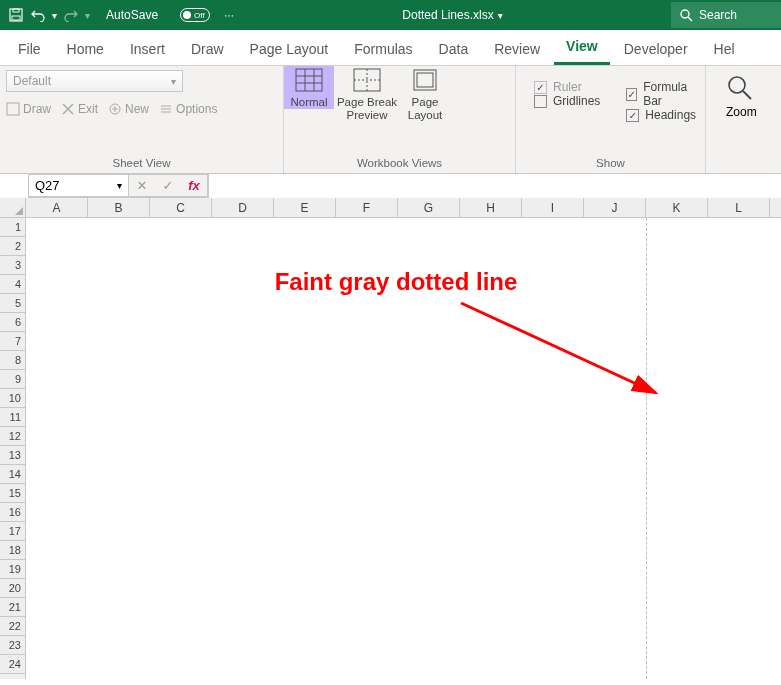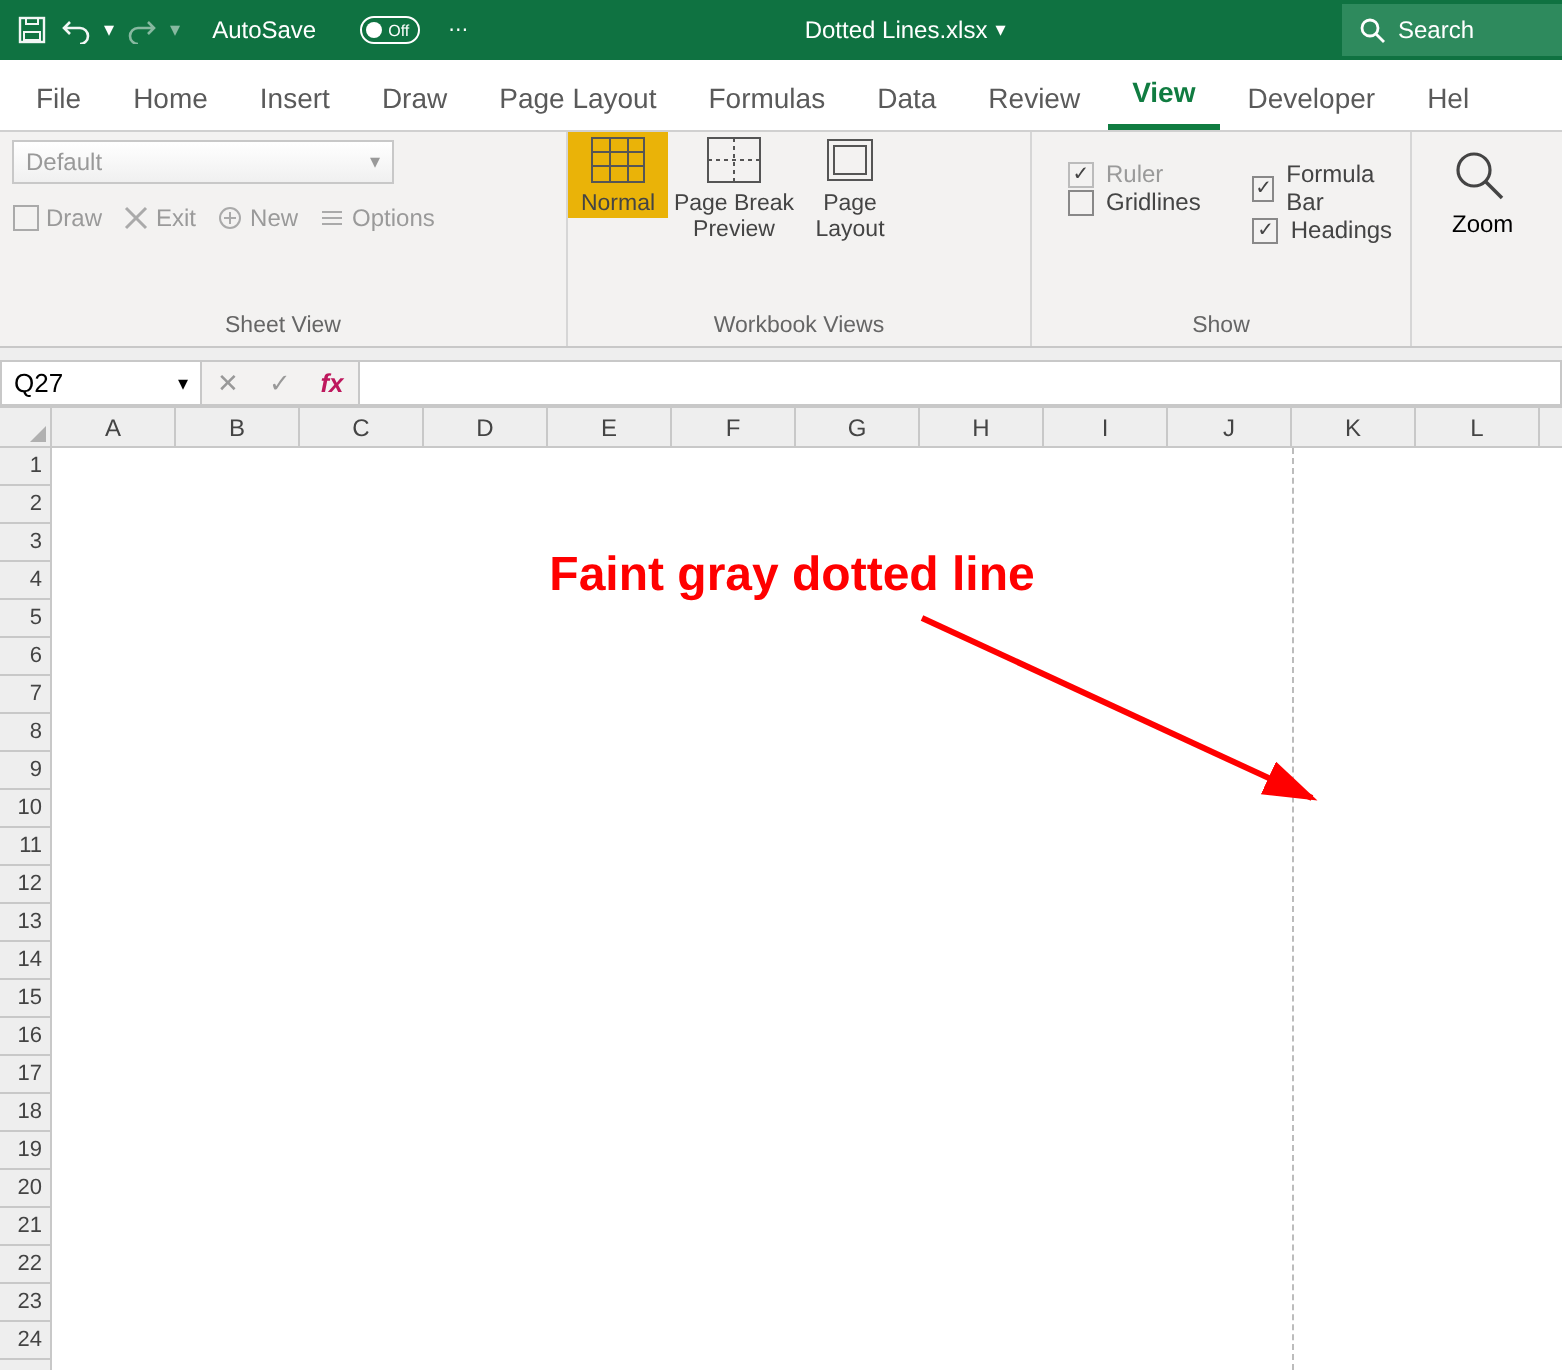--- a/index.html
+++ b/index.html
@@ -17,42 +17,42 @@
 
 .ribbon-tabs { height: 36px; background: #fff; border-bottom: 1px solid #d0d0d0; display: flex; align-items: flex-end; padding: 0 6px; gap: 2px; font-size: 14px; color: #5a5a5a; }
 .ribbon-tabs .tab { padding: 8px 12px 8px; cursor: pointer; }
 .ribbon-tabs .tab.active { color: #107c41; border-bottom: 3px solid #107c41; font-weight: 600; }
 
 .ribbon { height: 108px; background: #f3f2f1; border-bottom: 1px solid #c8c8c8; display: flex; }
 .group { border-right: 1px solid #d6d6d6; display: flex; flex-direction: column; }
 .group-body { flex: 1; display: flex; align-items: flex-start; padding: 4px 6px 0; gap: 2px; }
 .group-label { text-align: center; font-size: 11.5px; color: #666; padding: 2px 0 4px; }
 
-.sv-combo { width: 191px; height: 22px; background: linear-gradient(#fff,#f0f0f0); border: 1px solid #c8c8c8; color: #999; font-size: 12px; display:flex; align-items:center; padding:0 6px; justify-content:space-between; }
+.sv-combo { width: 177px; height: 22px; background: linear-gradient(#fff,#f0f0f0); border: 1px solid #c8c8c8; color: #999; font-size: 12px; display:flex; align-items:center; padding:0 6px; justify-content:space-between; }
 .sv-row { display:flex; flex-direction:column; gap:4px; }
 .sv-btns { display:flex; gap:10px; padding-top:6px; }
 .sv-btn { display:flex; align-items:center; gap:3px; font-size:12px; color:#9a9a9a; }
 .sv-btn .ic { width:14px; height:14px; }
 
 .wv-item { width: 68px; display:flex; flex-direction:column; align-items:center; padding-top:2px; font-size:11.5px; color:#444; text-align:center; }
-.wv-item.sel { background: #eab308; }
+.wv-item.sel { background: #c4b5fd; }
 .wv-ic { width:28px; height:24px; margin-bottom:4px; }
 .wv-item .lbl { line-height:13px; }
 
 .show-col { display:flex; flex-direction:column; gap:0; padding:6px 12px 0; font-size:12px; color:#444; }
 .chk { display:flex; align-items:center; gap:6px; }
 .chk .box { width:13px; height:13px; border:1px solid #888; display:flex; align-items:center; justify-content:center; font-size:10px; color:#444;}
 .chk.disabled { color:#9a9a9a; }
 .chk.disabled .box { border-color:#bbb; }
 .chk.on .box::after { content:"✓"; }
 
 .zoom-grp { display:flex; flex-direction:column; align-items:flex-start; padding:4px 14px 0; }
 .zoom-ic { width:28px; height:28px; }
 
-.formula-bar-wrap { display:flex; flex-direction:column; }
+.formula-bar-wrap { display:flex; flex-direction:row;margin-left:28px; }
 .spacer-bar { height:6px; background:#eee; }
 .formula-bar { height: 24px; display:flex; align-items:stretch; border-bottom:1px solid #c8c8c8; font-size:13px; }
 .name-box { width:100px; border:1px solid #c8c8c8; border-right:none; display:flex; align-items:center; padding:0 6px; justify-content:space-between; background:#fff;}
 .fx-btns { display:flex; align-items:center; border:1px solid #c8c8c8; border-right:none; background:#f3f2f1; }
 .fx-btn { width:26px; display:flex; align-items:center; justify-content:center; color:#999; font-size:13px; }
 .fx-btn.fx { font-style:italic; color:#be185d;font-weight:bold; }
 .fx-input { flex:1; border:1px solid #c8c8c8; background:#fff; }
 
 .sheet { position:relative; background:#fff; height: 481px; }
 .col-headers { height:20px; display:flex; background:#eee; border-bottom:1px solid #c8c8c8; }

